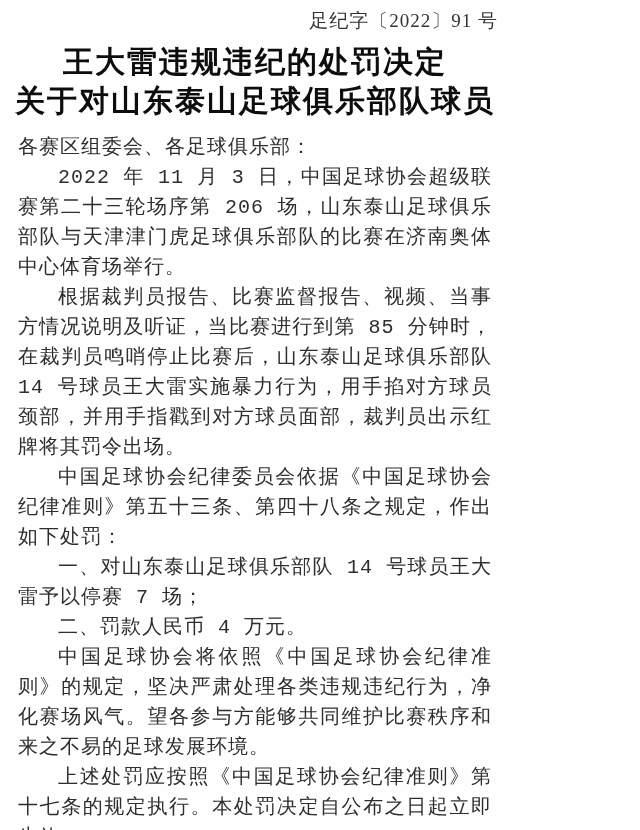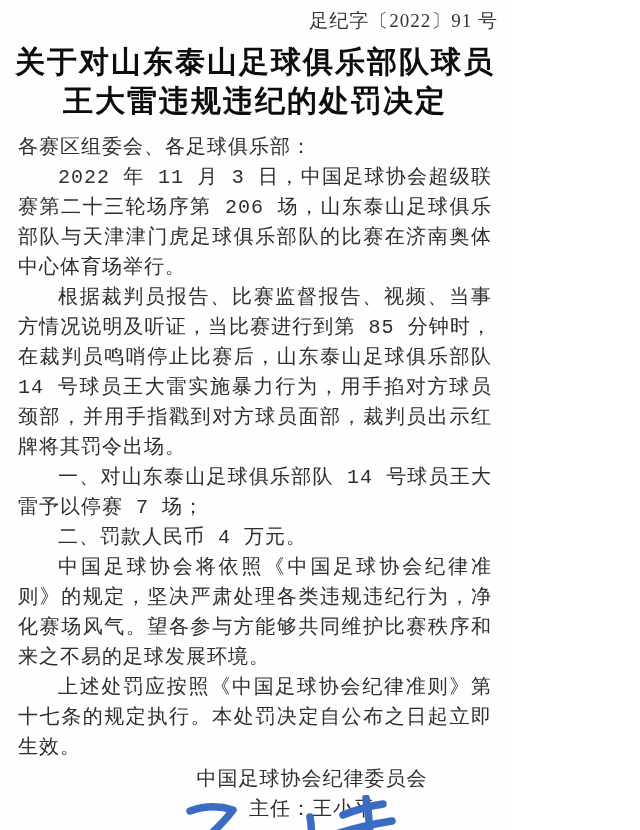--- a/index.html
+++ b/index.html
@@ -71,29 +71,30 @@
   }
 </style>
 </head>
 <body>
 
 <div class="page">
 
   <div class="doc-number">足纪字〔2022〕91 号</div>
 
   <h1 class="title">
+    <span class="title-line">王大雷违规违纪的处罚决定</span>
     <span class="title-line">关于对山东泰山足球俱乐部队球员</span>
-    <span class="title-line">王大雷违规违纪的处罚决定</span>
   </h1>
 
   <div class="body-text">
     <p class="salutation">各赛区组委会、各足球俱乐部：</p>
     <div>
         <p class="para">2022 年 11 月 3 日，中国足球协会超级联赛第二十三轮场序第 206 场，山东泰山足球俱乐部队与天津津门虎足球俱乐部队的比赛在济南奥体中心体育场举行。</p>
         <p class="para">根据裁判员报告、比赛监督报告、视频、当事方情况说明及听证，当比赛进行到第 85 分钟时，在裁判员鸣哨停止比赛后，山东泰山足球俱乐部队 14 号球员王大雷实施暴力行为，用手掐对方球员颈部，并用手指戳到对方球员面部，裁判员出示红牌将其罚令出场。</p>
+        <p class="para">中国足球协会纪律委员会依据《中国足球协会纪律准则》第五十三条、第四十八条之规定，作出如下处罚：</p>
         <p class="para">一、对山东泰山足球俱乐部队 14 号球员王大雷予以停赛 7 场；</p>
         <p class="para">二、罚款人民币 4 万元。</p>
         <p class="para">中国足球协会将依照《中国足球协会纪律准则》的规定，坚决严肃处理各类违规违纪行为，净化赛场风气。望各参与方能够共同维护比赛秩序和来之不易的足球发展环境。</p>
         <p class="para">上述处罚应按照《中国足球协会纪律准则》第十七条的规定执行。本处罚决定自公布之日起立即生效。</p>
       </div>
   </div>
 
   <div class="closing">
     <p>中国足球协会纪律委员会</p>
     <p>主任：王小平</p>

